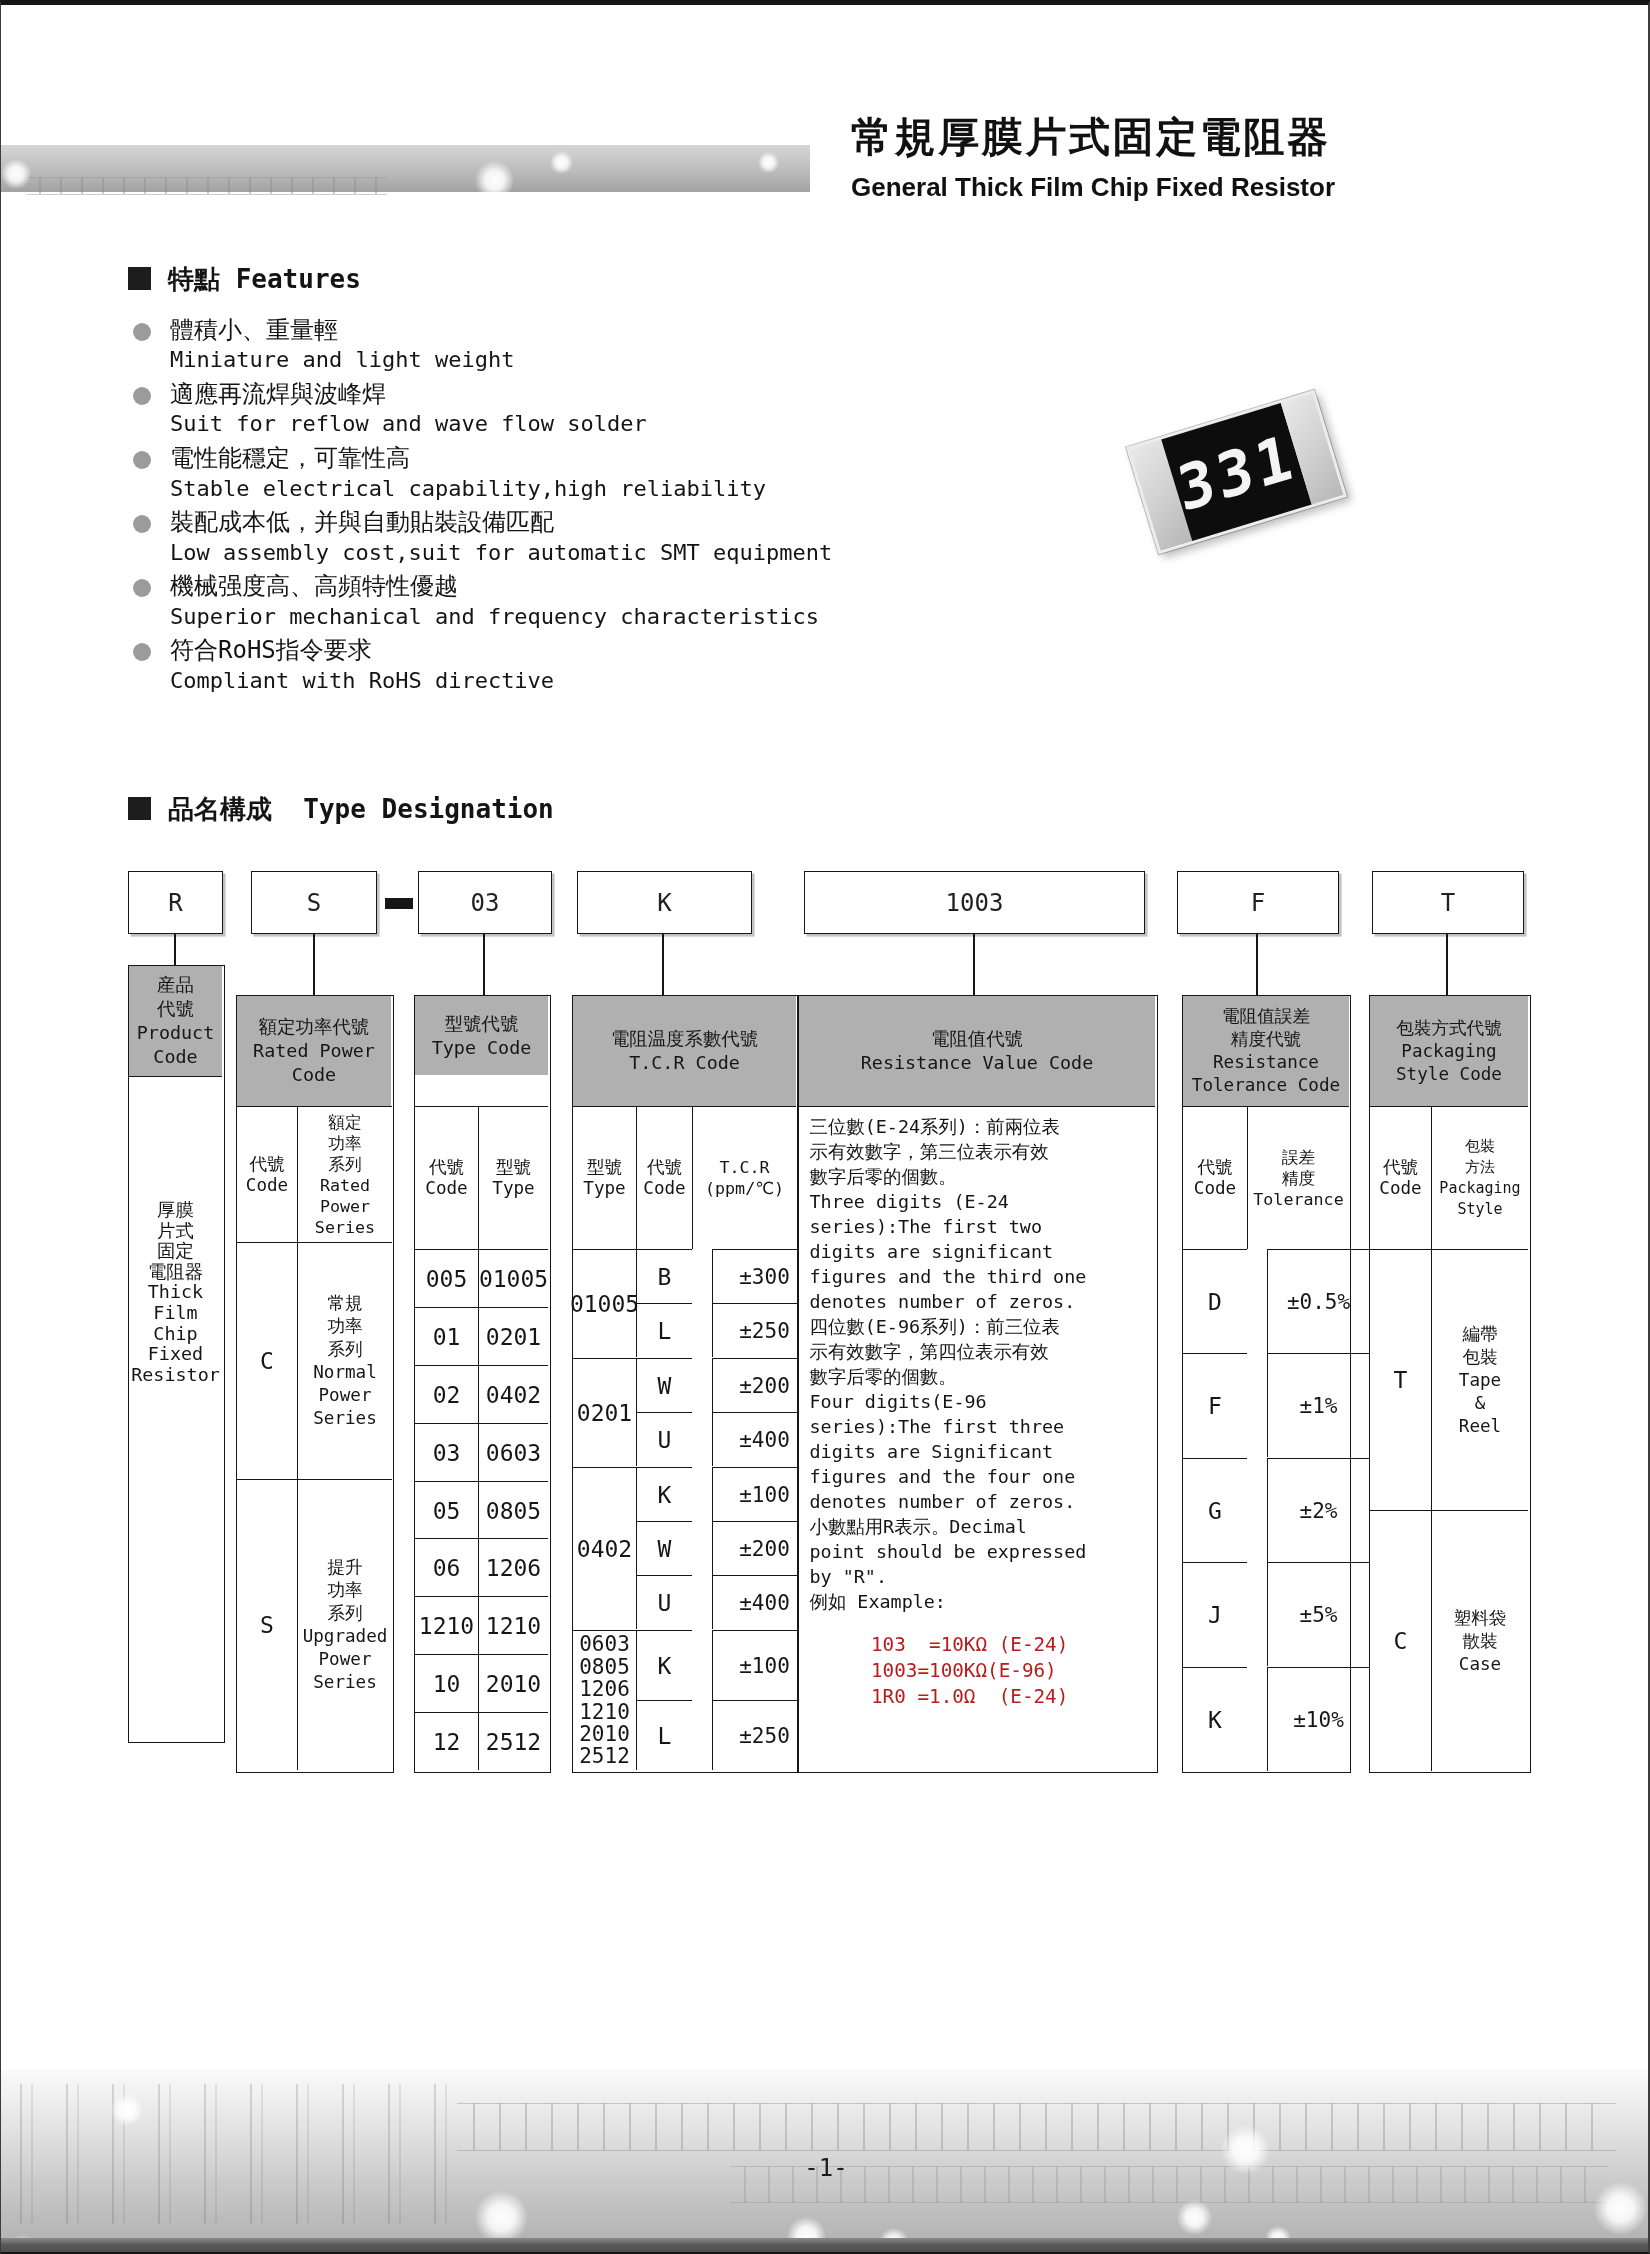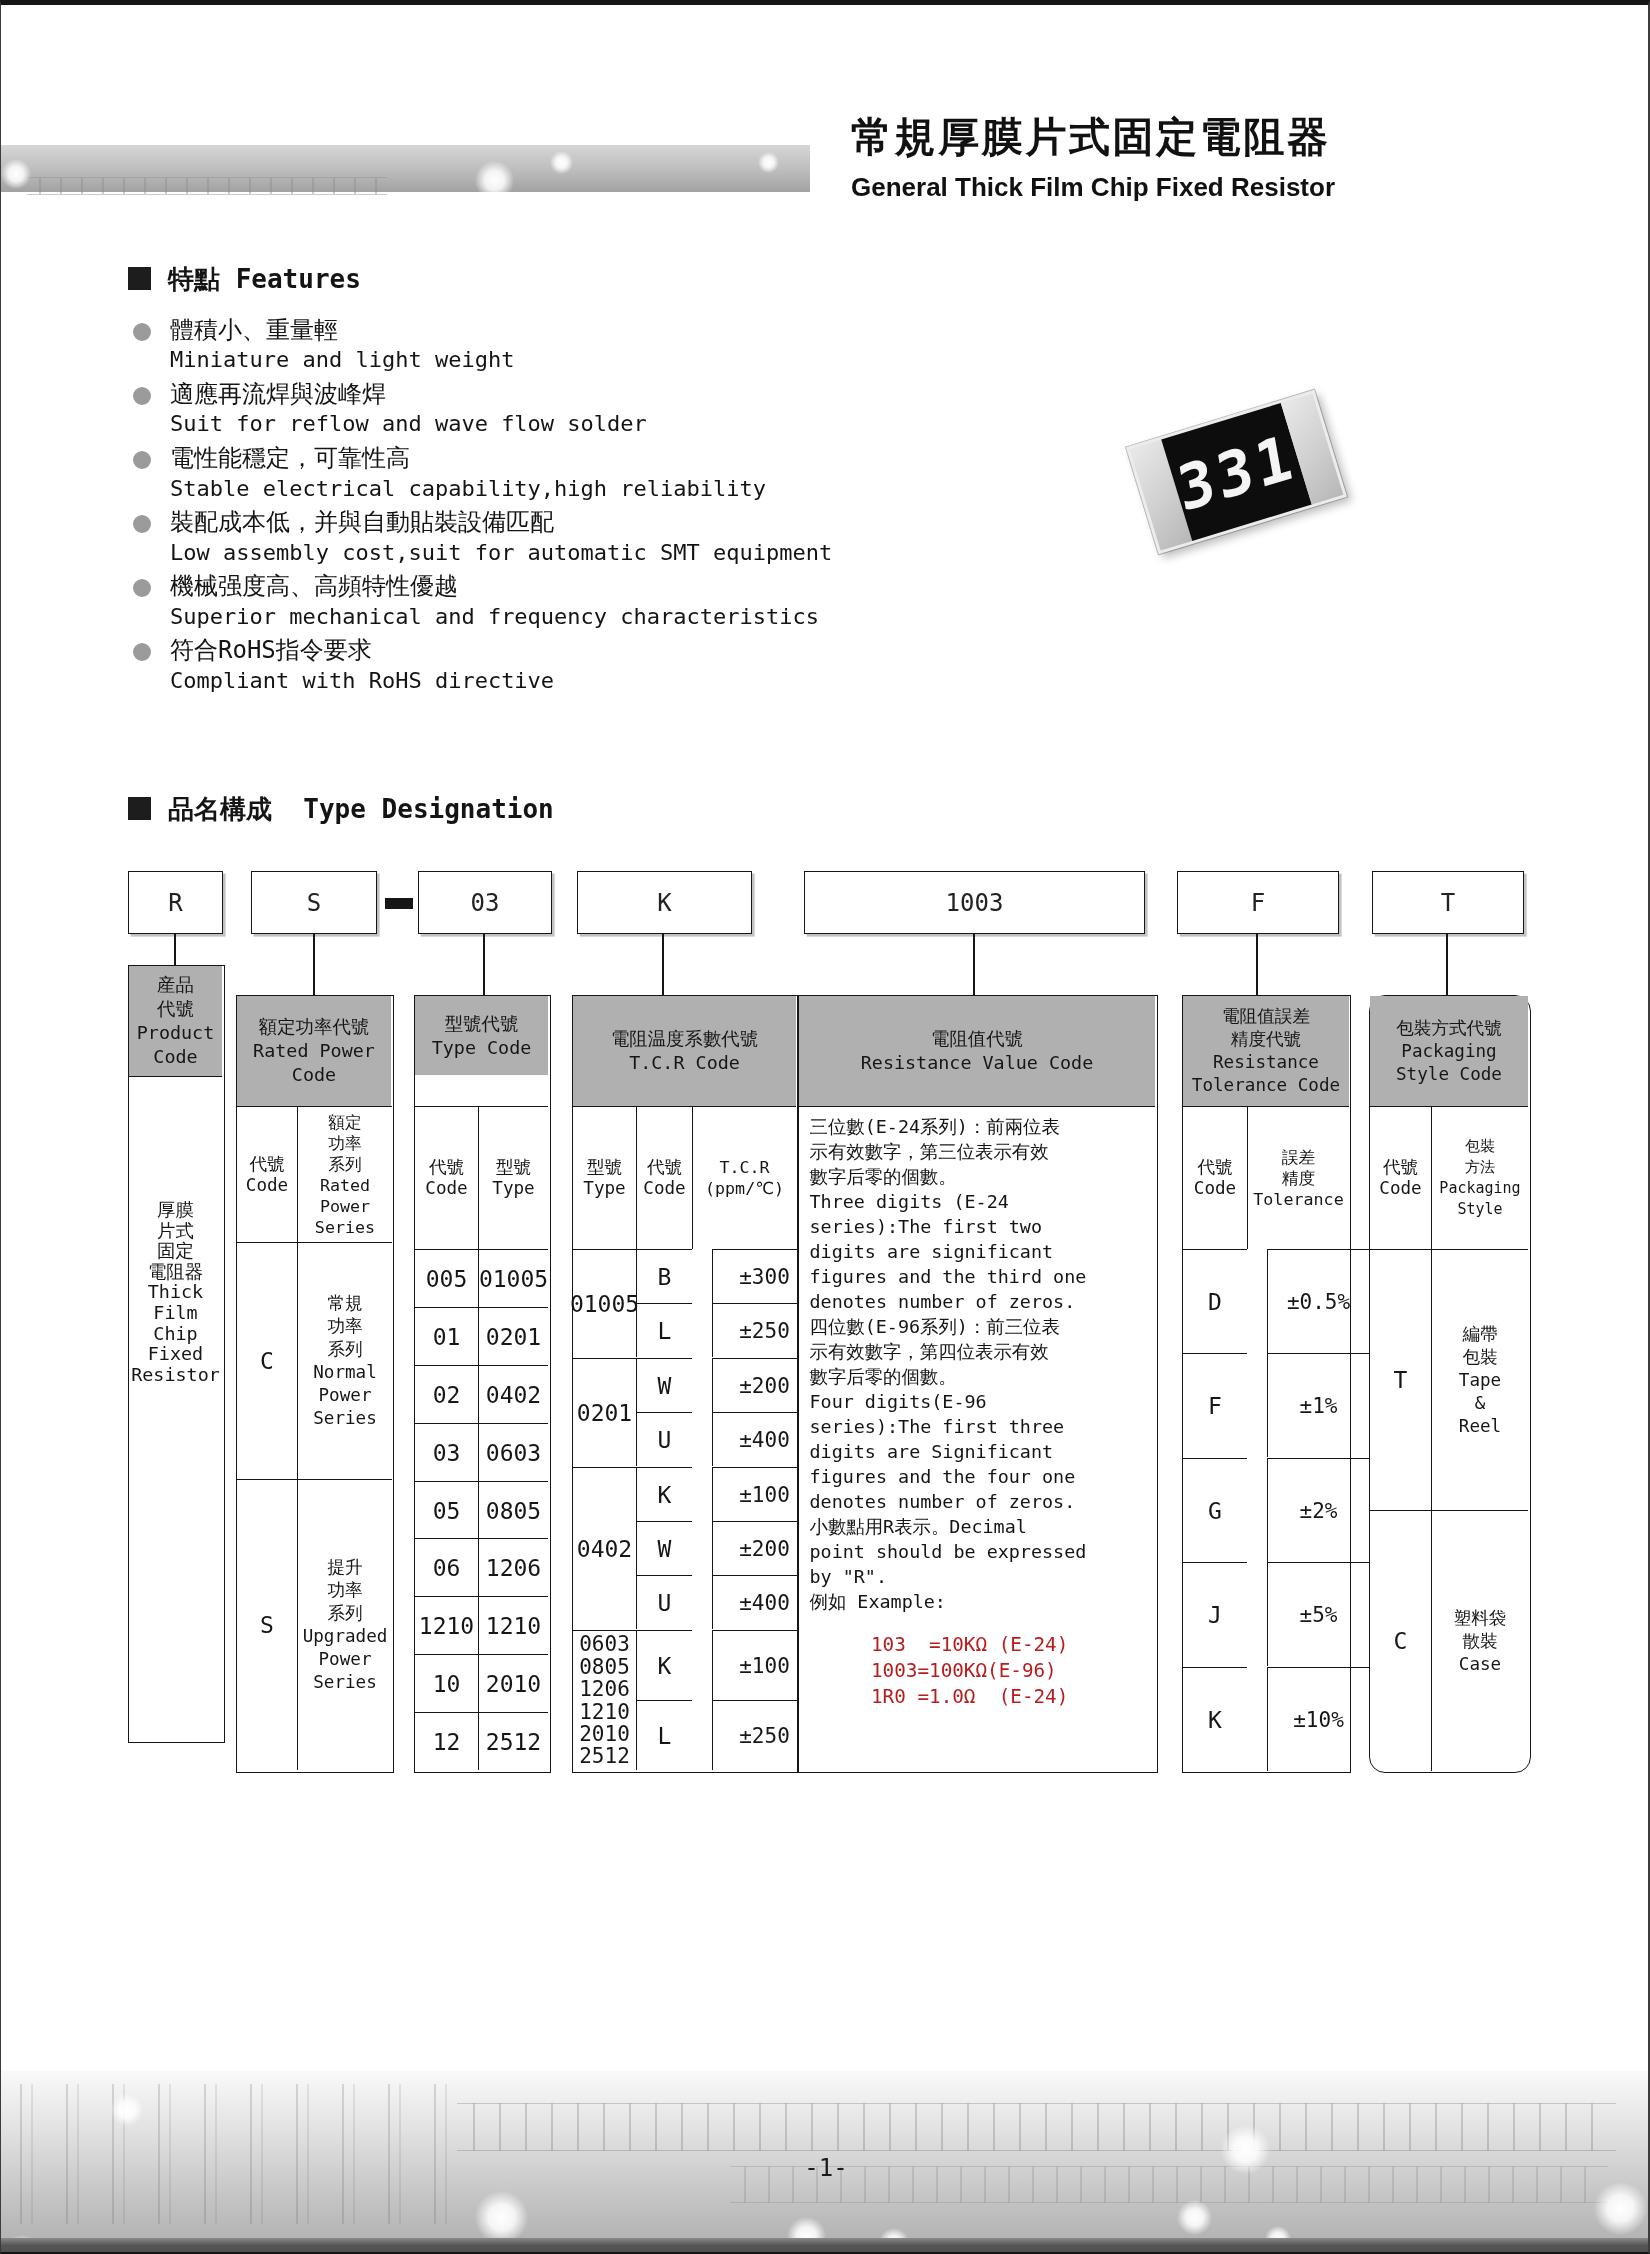--- a/index.html
+++ b/index.html
@@ -297,21 +297,21 @@
     <div class="cell bt val" style="left:0;top:357px;width:64px;height:104px;">F</div>
     <div class="cell bt bl val-sm" style="left:64px;top:357px;width:102px;height:104px;">±1%</div>
     <div class="cell bt val" style="left:0;top:462px;width:64px;height:104px;">G</div>
     <div class="cell bt bl val-sm" style="left:64px;top:462px;width:102px;height:104px;">±2%</div>
     <div class="cell bt val" style="left:0;top:566px;width:64px;height:104px;">J</div>
     <div class="cell bt bl val-sm" style="left:64px;top:566px;width:102px;height:104px;">±5%</div>
     <div class="cell bt val" style="left:0;top:671px;width:64px;height:104px;">K</div>
     <div class="cell bt bl val-sm" style="left:64px;top:671px;width:102px;height:104px;">±10%</div>
   </div>
 
-  <div class="col" style="left:1368px;top:990px;width:162px;height:778px;border-radius:16px;">
+  <div class="col" style="left:1368px;top:990px;width:162px;height:778px;">
     <div class="cell hdrcell" style="left:0;top:0;width:158px;height:110px;font-size:17.6px;line-height:23px;">包裝方式代號
 Packaging
 Style Code</div>
     <div class="cell bt sub" style="left:0;top:110px;width:61px;height:143px;">代號
 Code</div>
     <div class="cell bt bl sub6" style="left:61px;top:110px;width:97px;height:143px;font-size:15px;">包裝
 方法
 Packaging
 Style</div>
     <div class="cell bt val" style="left:0;top:253px;width:61px;height:261px;">T</div>

